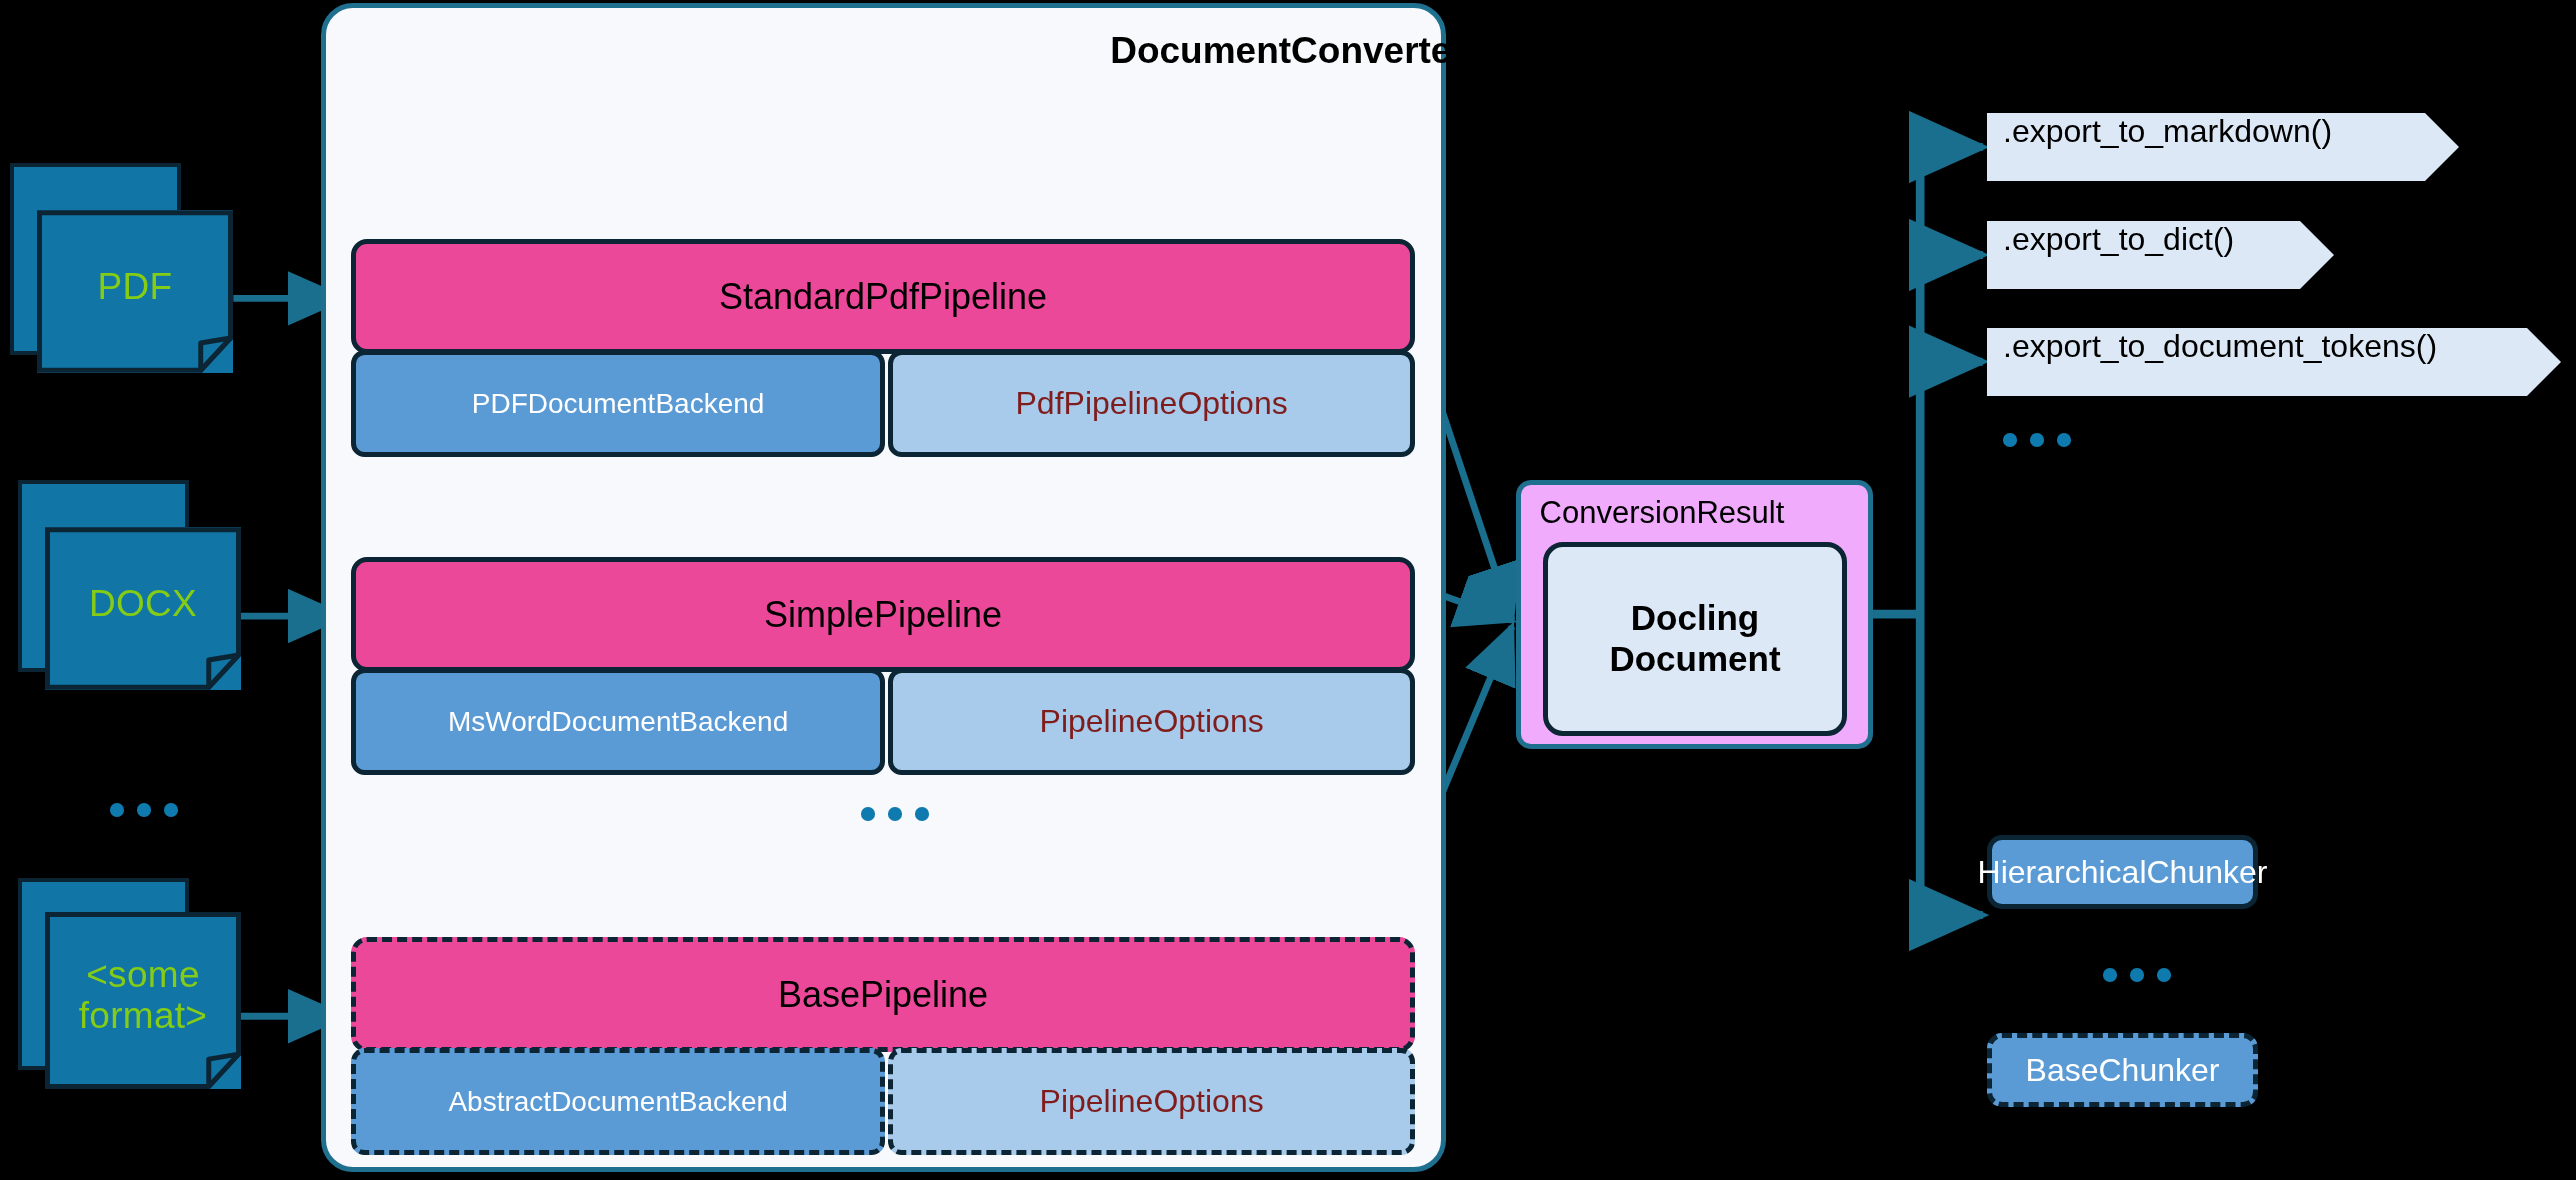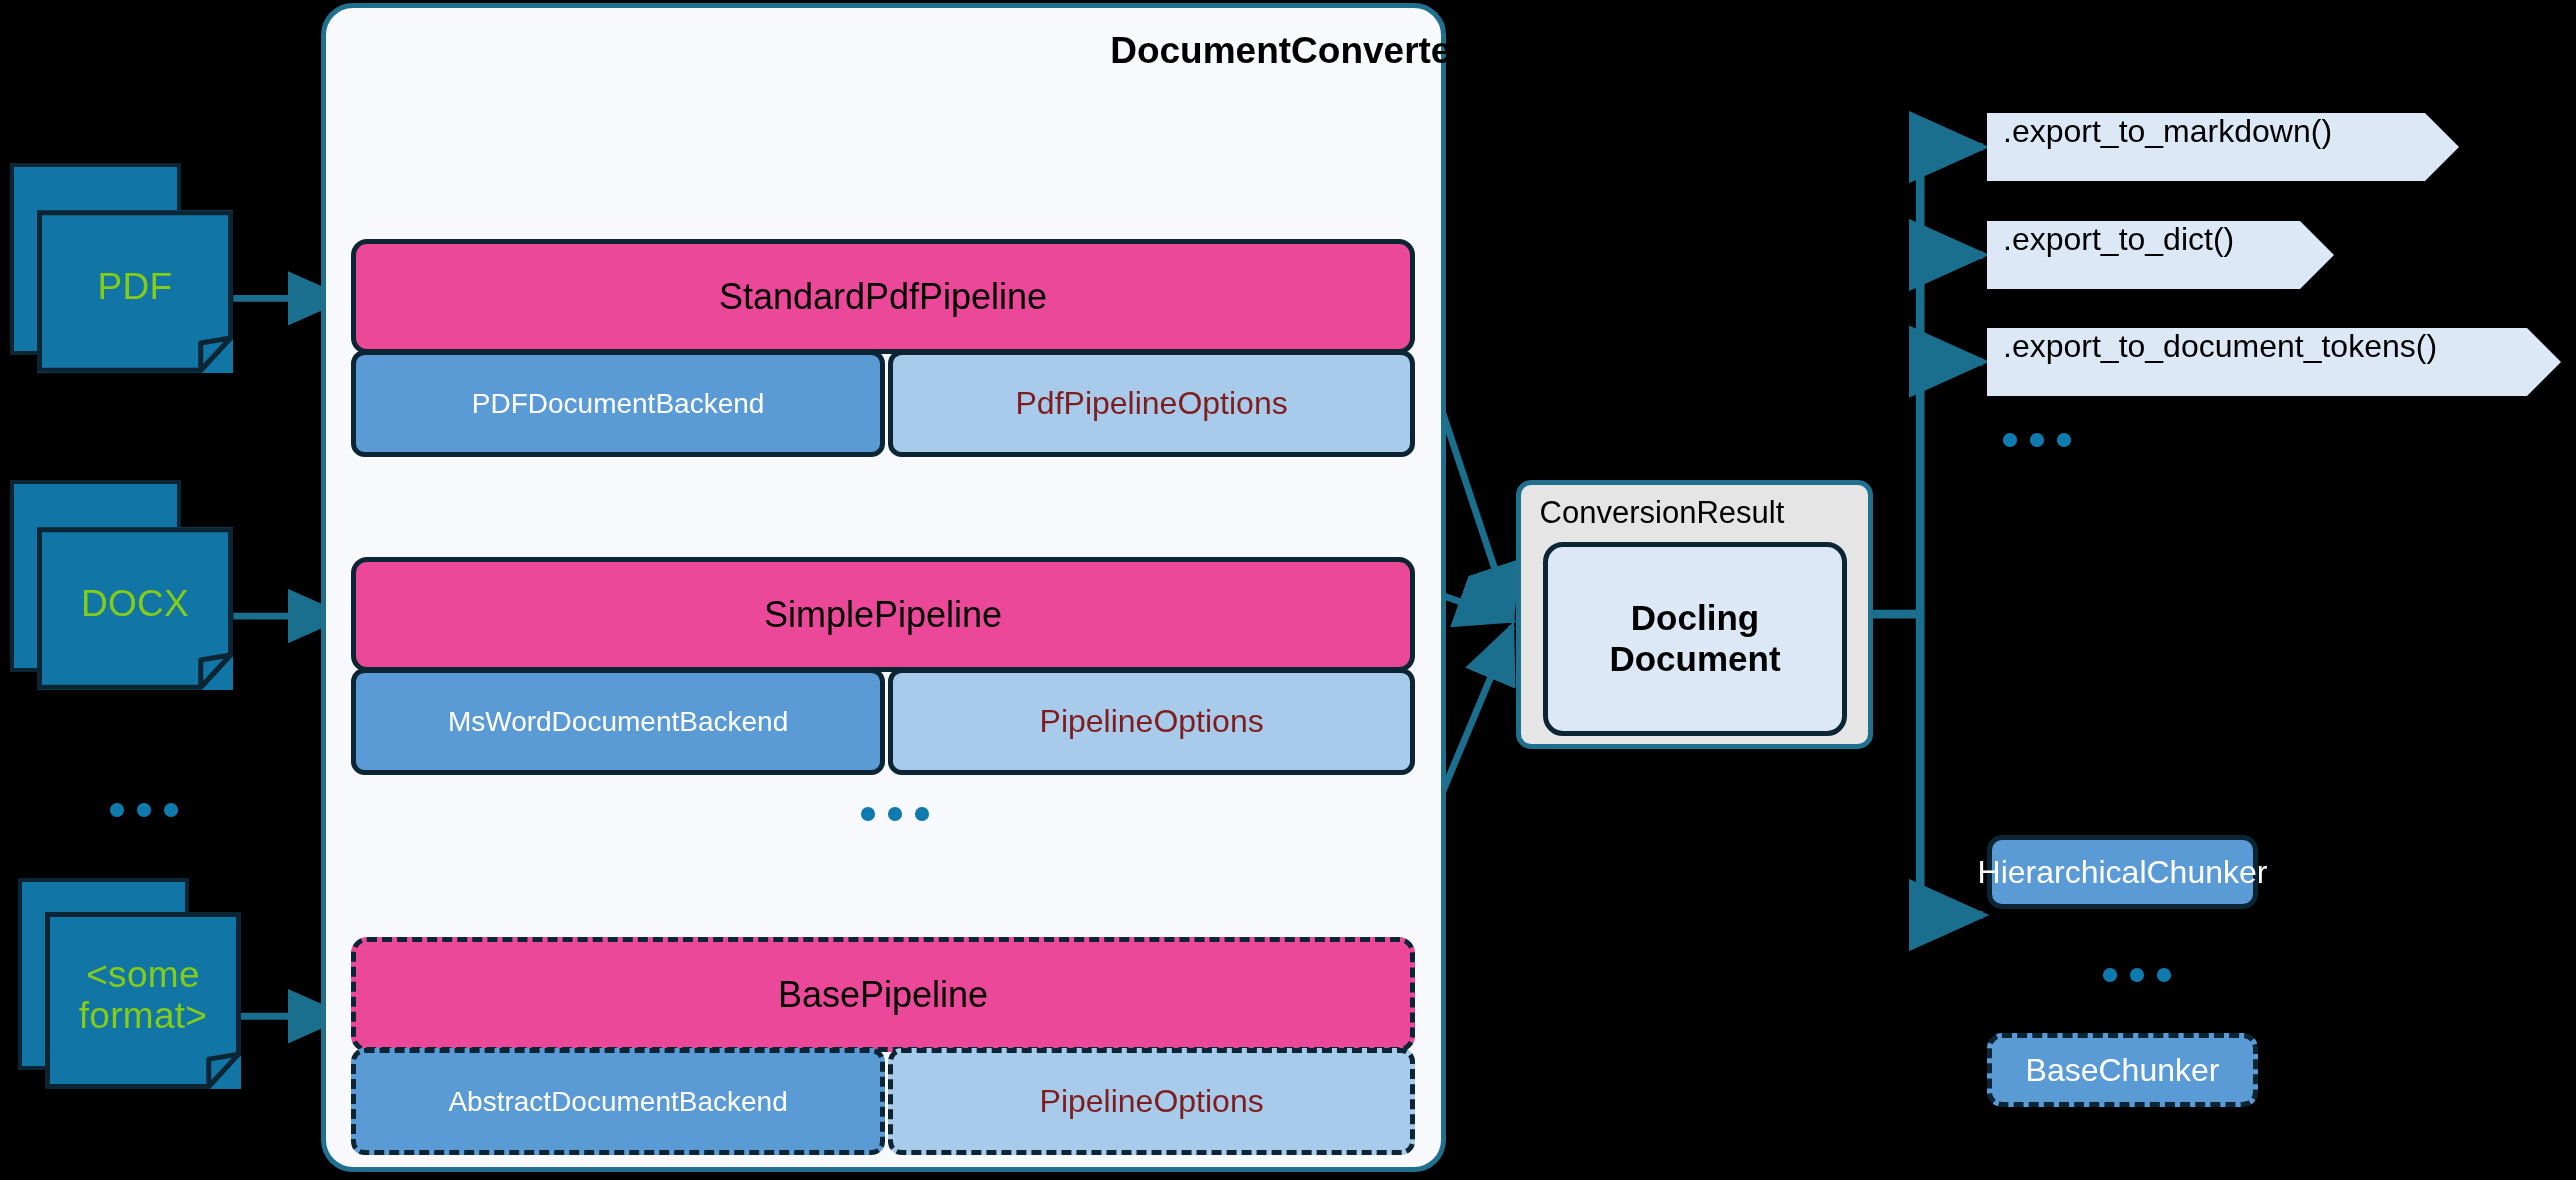--- a/index.html
+++ b/index.html
@@ -67,21 +67,21 @@
   .pipeline.dashed .pipe-backend,
   .pipeline.dashed .pipe-options{border-style:dashed;}
 
   
   .dots{position:absolute;display:flex;gap:13.6px;align-items:center;}
   .dots i{display:block;width:13.6px;height:13.6px;border-radius:50%;background:#0F7AAD;}
 
   
   #conv-result{
     position:absolute;left:1516px;top:480px;width:357px;height:269px;
-    background:#e5e5e5;border:5.6px solid #1F6F8F;border-radius:15px;box-sizing:border-box;
+    background:#f0abfc;border:5.6px solid #1F6F8F;border-radius:15px;box-sizing:border-box;
   }
   #conv-result-label{
     position:absolute;left:18.6px;top:10px;font-size:31px;color:#000;white-space:nowrap;
   }
   #docling-doc{
     position:absolute;left:22px;top:57px;width:304px;height:194px;
     background:#DCE8F5;border:5.6px solid #0B2534;border-radius:20px;box-sizing:border-box;
     display:flex;align-items:center;justify-content:center;text-align:center;
     font-size:35px;font-weight:bold;color:#000;line-height:1.17;
   }
@@ -150,21 +150,21 @@
     <div class="doc-back" style="width:163px;height:184px;"></div>
     <div class="doc-front" style="left:27px;top:47px;width:196px;height:163px;">
       <svg width="196" height="163" viewBox="0 0 316 262" xmlns="http://www.w3.org/2000/svg">
         <path d="M4 4 H312 V206 L264 258 H4 Z" fill="#1176A5" stroke="#0B2534" stroke-width="8"></path>
         <path d="M312 206 L264 214 L264 258 Z" fill="#1176A5" stroke="#0B2534" stroke-width="8" stroke-linejoin="round"></path>
       </svg>
     </div>
     <div class="doc-label" style="left:27px;top:47px;width:196px;height:154px;">PDF</div>
   </div>
 
-  <div class="docstack" style="left:10px;top:480px;width:230px;height:211px;">
+  <div class="docstack" style="left:18px;top:480px;width:230px;height:211px;">
     <div class="doc-back" style="width:163px;height:184px;"></div>
     <div class="doc-front" style="left:27px;top:47px;width:196px;height:163px;">
       <svg width="196" height="163" viewBox="0 0 316 262" xmlns="http://www.w3.org/2000/svg">
         <path d="M4 4 H312 V206 L264 258 H4 Z" fill="#1176A5" stroke="#0B2534" stroke-width="8"></path>
         <path d="M312 206 L264 214 L264 258 Z" fill="#1176A5" stroke="#0B2534" stroke-width="8" stroke-linejoin="round"></path>
       </svg>
     </div>
     <div class="doc-label" style="left:27px;top:47px;width:196px;height:154px;">DOCX</div>
   </div>
 

